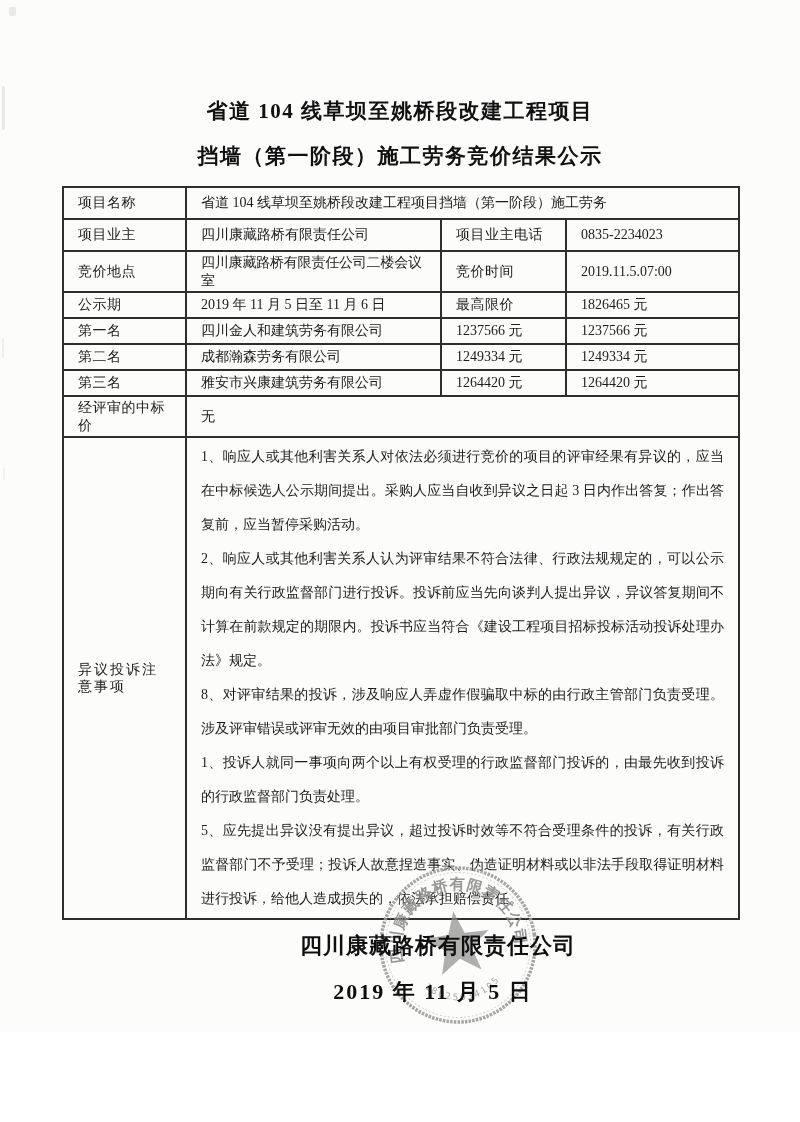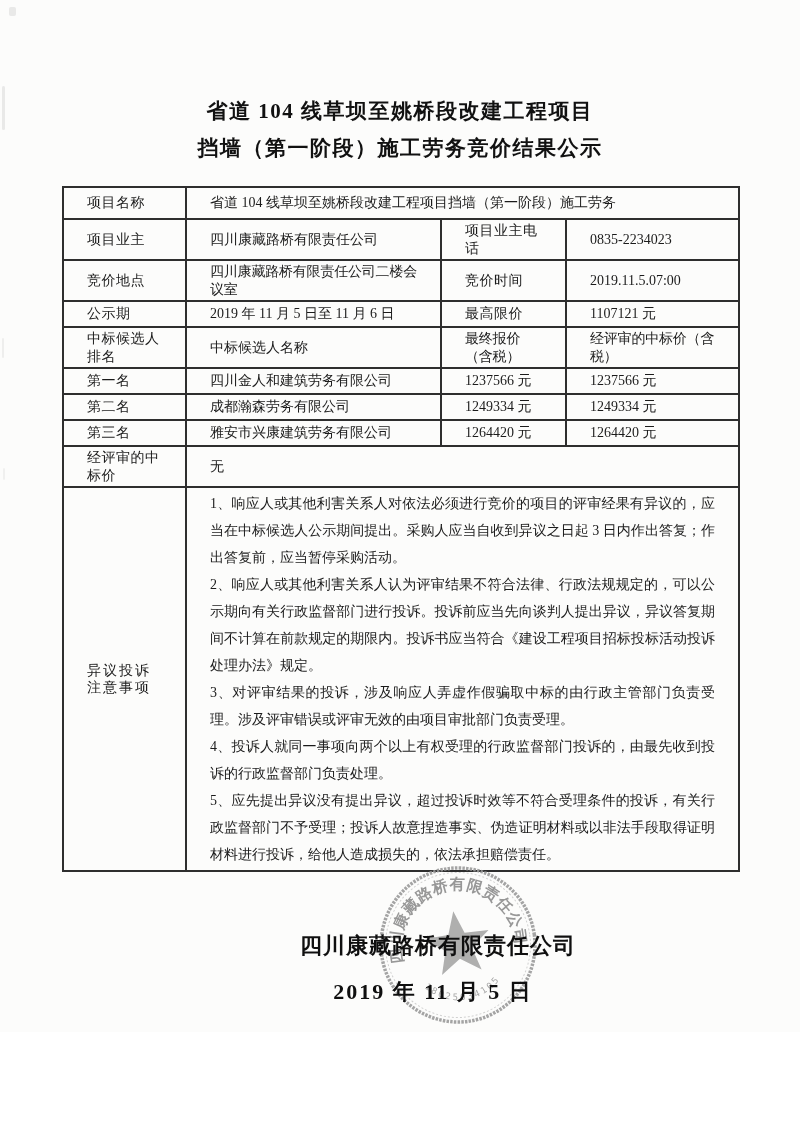--- a/index.html
+++ b/index.html
@@ -20,42 +20,42 @@
   .a3{left:2px;top:338px;width:2px;height:20px;opacity:.4;}
   .a4{left:3px;top:468px;width:2px;height:12px;opacity:.35;}
   .a5{left:2px;top:1046px;width:3px;height:10px;opacity:.35;}
 
   .title{
     position:absolute;left:0;width:100%;
     text-align:center;font-weight:bold;
     font-size:21px;letter-spacing:1.5px;color:#111;
   }
   .title1{top:97px;}
-  .title2{top:134px;font-family:Liberation Serif, serif;}
+  .title2{top:142px;font-family:Liberation Serif, serif;}
 
   table.doc{
     position:absolute;left:62px;top:186px;
     width:676px;border-collapse:collapse;table-layout:fixed;
   }
   table.doc td{
     border:2px solid #2e2e2e;
     font-size:14px;line-height:1.25;
-    padding:2px 23px;
+    padding:2px 14px;
     vertical-align:middle;
     overflow:hidden;
     color:#1b1b1b;
   }
   tr.r-tall{height:32px;}
   tr.r-std{height:26px;}
   td.label{letter-spacing:.5px;}
   td.tight{padding:2px 3px;font-size:13.5px;letter-spacing:-.2px;margin-left:31px;}
   td.notice-label{letter-spacing:2px;vertical-align:middle;line-height:30px;}
   td.notice-body{padding:6px 8px;vertical-align:middle;}
   .notice-body p{
-    margin:0;font-size:14px;line-height:27px;
+    margin:0;font-size:14px;line-height:34px;
     text-align:justify;text-justify:inter-ideograph;
   }
 
   .sig-company{
     position:absolute;left:238px;top:931px;width:400px;
     text-align:center;font-size:22px;font-weight:bold;
     letter-spacing:1px;color:#0f0f0f;z-index:3;
   }
   .sig-date{
     position:absolute;left:233px;top:977px;width:400px;
@@ -102,27 +102,21 @@
       <tr class="r-tall">
         <td class="label">竞价地点</td>
         <td class="tight">四川康藏路桥有限责任公司二楼会议室</td>
         <td class="label">竞价时间</td>
         <td>2019.11.5.07:00</td>
       </tr>
       <tr class="r-std">
         <td class="label">公示期</td>
         <td>2019 年 11 月 5 日至 11 月 6 日</td>
         <td class="label">最高限价</td>
-        <td>1107121 元</td>
-      </tr>
-      <tr class="r-std">
-        <td class="label">中标候选人排名</td>
-        <td>中标候选人名称</td>
-        <td class="tight">最终报价（含税）</td>
-        <td class="tight">经评审的中标价（含税）</td>
+        <td>1826465 元</td>
       </tr>
       <tr class="r-std">
         <td class="label">第一名</td>
         <td>四川金人和建筑劳务有限公司</td>
         <td>1237566 元</td>
         <td>1237566 元</td>
       </tr>
       <tr class="r-std">
         <td class="label">第二名</td>
         <td>成都瀚森劳务有限公司</td>
@@ -137,22 +131,22 @@
       </tr>
       <tr class="r-std">
         <td class="label">经评审的中标价</td>
         <td colspan="3">无</td>
       </tr>
       <tr style="height:379px;">
         <td class="label notice-label">异议投诉注意事项</td>
         <td colspan="3" class="notice-body">
           <p>1、响应人或其他利害关系人对依法必须进行竞价的项目的评审经果有异议的，应当在中标候选人公示期间提出。采购人应当自收到异议之日起 3 日内作出答复；作出答复前，应当暂停采购活动。</p>
           <p>2、响应人或其他利害关系人认为评审结果不符合法律、行政法规规定的，可以公示期向有关行政监督部门进行投诉。投诉前应当先向谈判人提出异议，异议答复期间不计算在前款规定的期限内。投诉书应当符合《建设工程项目招标投标活动投诉处理办法》规定。</p>
-          <p>3、对评审结果的投诉，涉及响应人弄虚作假骗取中标的由行政主管部门负责受理。涉及评审错误或评审无效的由项目审批部门负责受理。</p>
-          <p>4、投诉人就同一事项向两个以上有权受理的行政监督部门投诉的，由最先收到投诉的行政监督部门负责处理。</p>
+          <p>8、对评审结果的投诉，涉及响应人弄虚作假骗取中标的由行政主管部门负责受理。涉及评审错误或评审无效的由项目审批部门负责受理。</p>
+          <p>1、投诉人就同一事项向两个以上有权受理的行政监督部门投诉的，由最先收到投诉的行政监督部门负责处理。</p>
           <p>5、应先提出异议没有提出异议，超过投诉时效等不符合受理条件的投诉，有关行政监督部门不予受理；投诉人故意捏造事实、伪造证明材料或以非法手段取得证明材料进行投诉，给他人造成损失的，依法承担赔偿责任。</p>
         </td>
       </tr>
     </tbody>
   </table>
 
   <svg class="stamp" viewBox="0 0 180 180" xmlns="http://www.w3.org/2000/svg">
     <g transform="rotate(-8 90 90)">
       <circle cx="90" cy="90" r="77" fill="none" stroke="#999999" stroke-width="3.5" stroke-dasharray="2.5 1.2"></circle>
       <circle cx="90" cy="90" r="72.5" fill="none" stroke="#aaaaaa" stroke-width="1" stroke-dasharray="2 2" opacity=".6"></circle>

